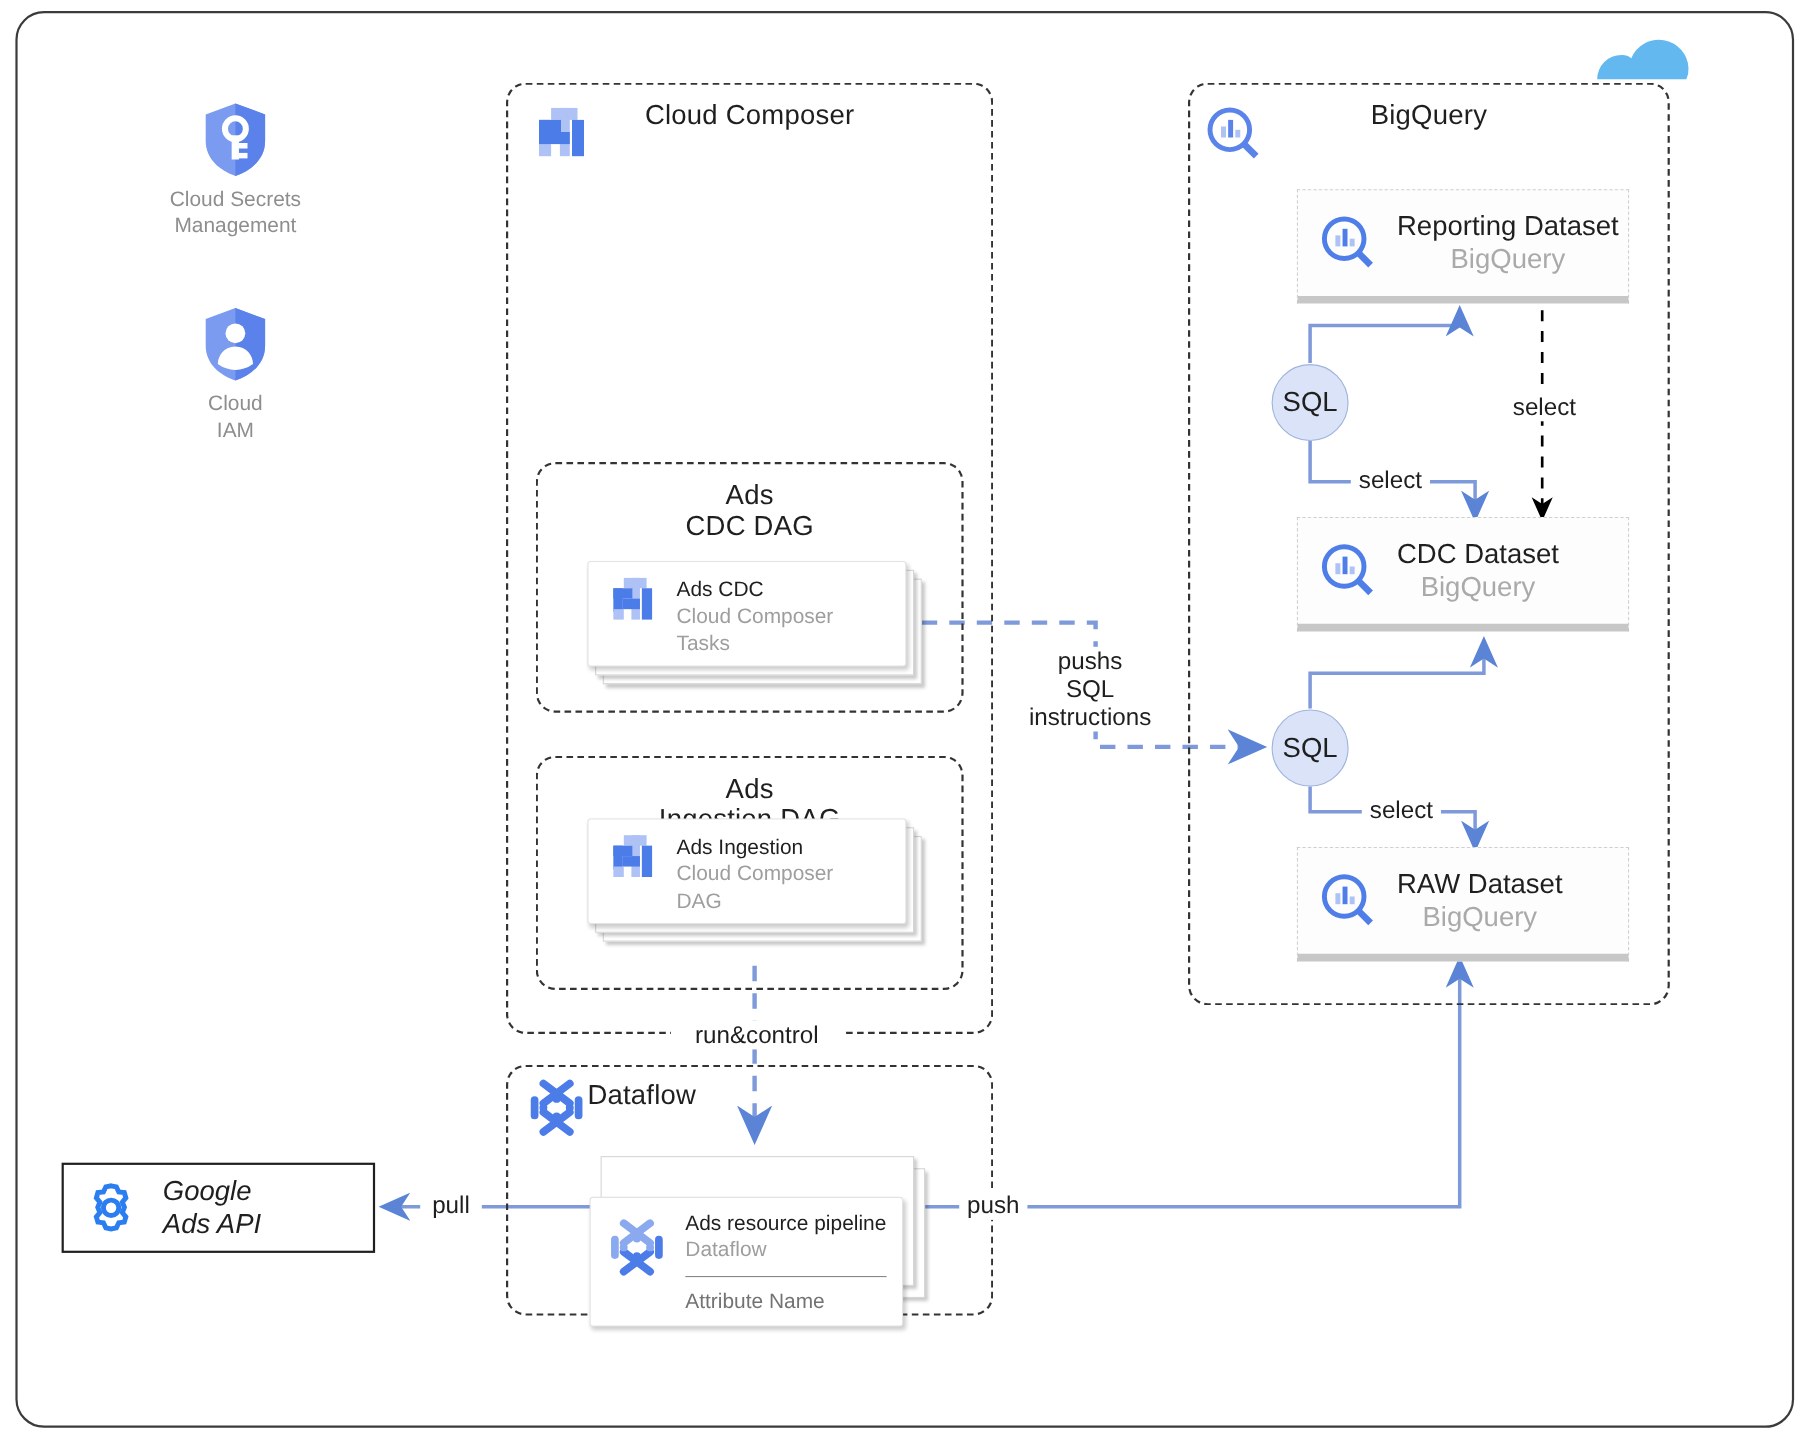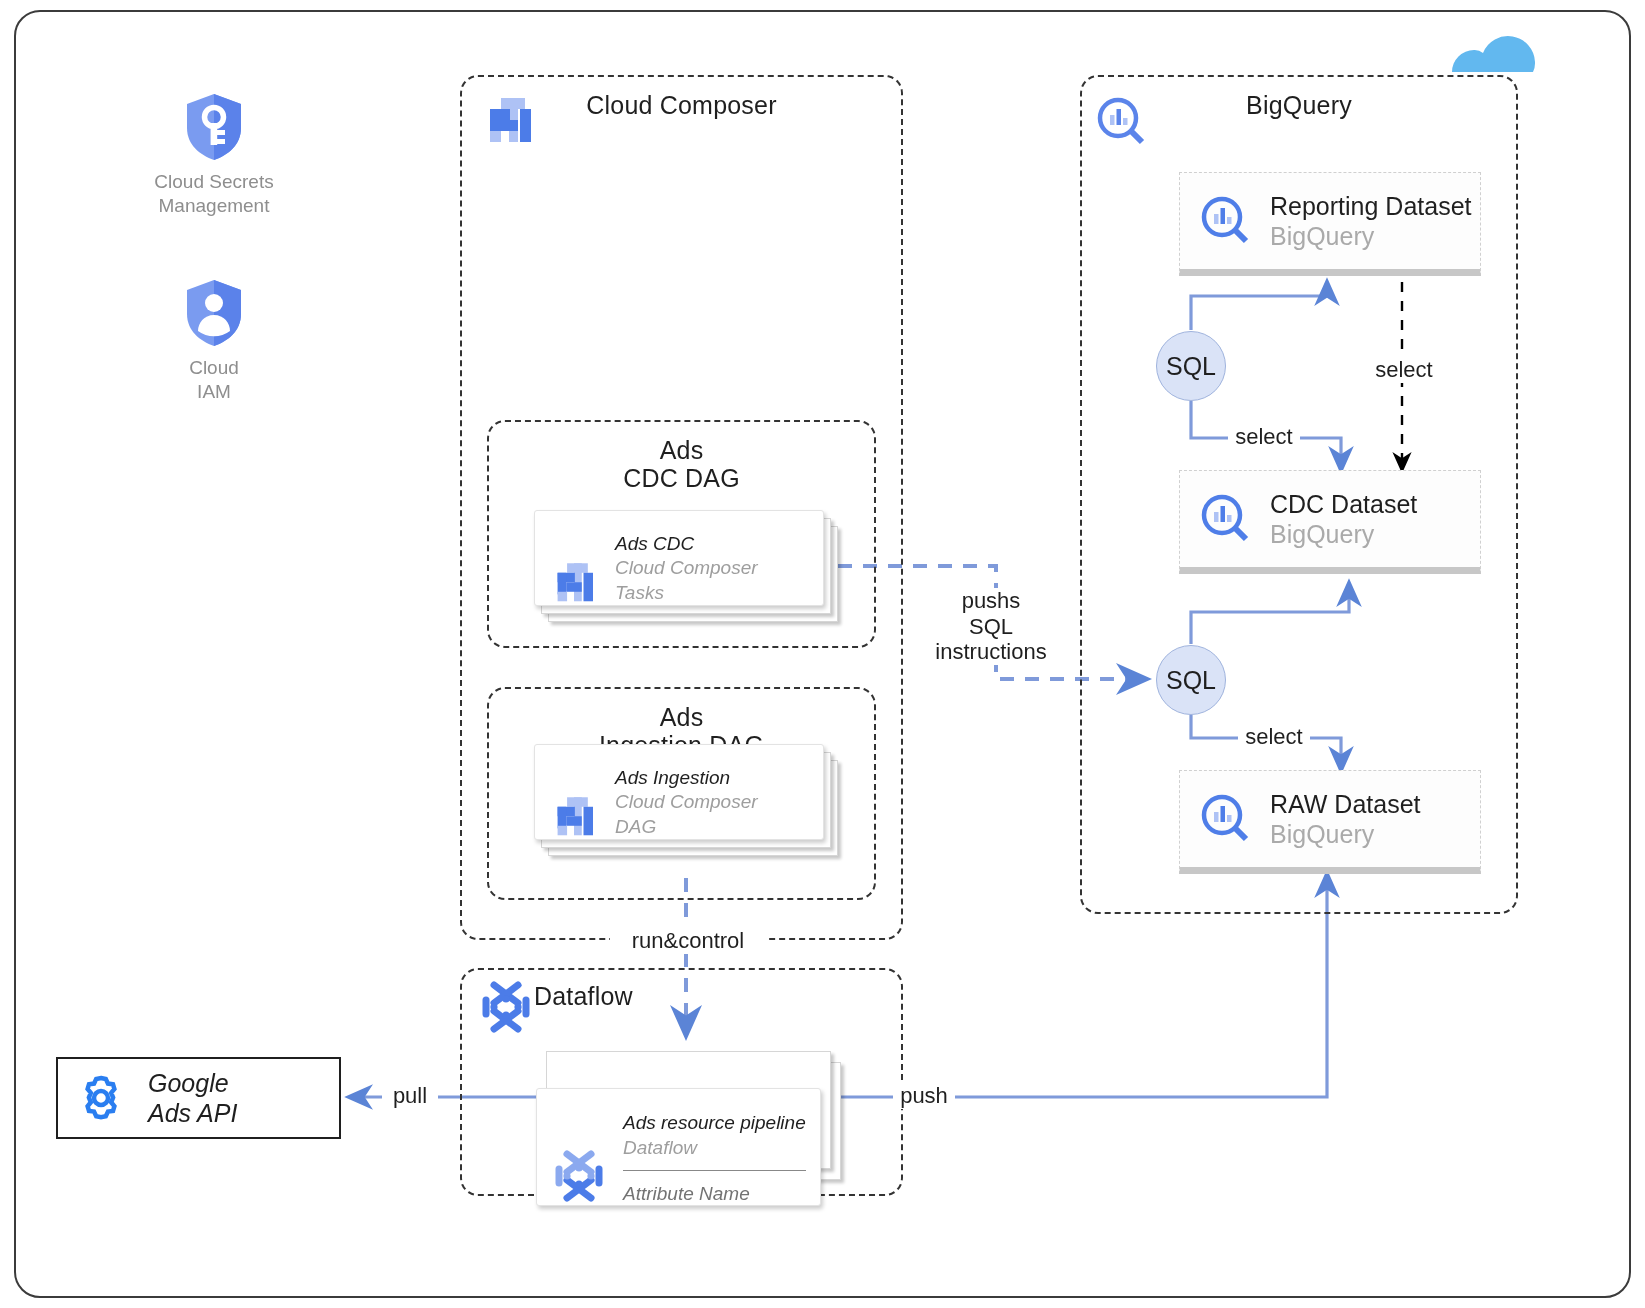--- a/index.html
+++ b/index.html
@@ -33,34 +33,34 @@
   .stackcard{ position:absolute; }
   .stackcard .sh3,.stackcard .sh2{
     position:absolute; background:#ffffff;
     border:1px solid #d6d6d6;
     box-shadow:3px 3px 3px rgba(0,0,0,.22);
   }
   .stackcard .front{
     position:absolute; left:0; top:0; background:#ffffff;
     border:1px solid #e3e3e3; border-radius:3px;
     box-shadow:2px 3px 4px rgba(0,0,0,.20);
-    display:flex; align-items:flex-end;font-style:italic;
+    display:flex; align-items:flex-start;
   }
   .card-ico{ flex:0 0 auto; }
   .card-txt{ display:flex; flex-direction:column; }
   .card-title{ font-size:19px; color:#1f1f1f; line-height:1.28; }
   .card-sub{ font-size:19px; color:#9e9e9e; line-height:1.28; }
   .card-rule{ height:1px; background:#888; margin:10px 0 12px 0; }
   .card-attr{ font-size:19px; color:#737373; }
 
   
   .dscard{ position:absolute; background:#fdfdfd;
     border:1px dashed #d0d0d0; border-bottom:7px solid #c7c7c7;
     display:flex; align-items:center; }
-  .ds-txt{ display:flex; flex-direction:column; }
+  .ds-txt{ display:flex; flex-direction:column;align-items:center; }
   .ds-title{ font-size:25px; color:#1f1f1f; line-height:1.2; }
   .ds-sub{ font-size:25px; color:#aaaaaa; line-height:1.2; }
 
   
   .solidbox{ position:absolute; background:#fff; border:2px solid #1f1f1f;
     display:flex; align-items:center; }
   .sb-txt{ font-size:25px; color:#1f1f1f; line-height:1.22; white-space:pre-line;}
 
   
   .svc{ position:absolute; text-align:center; }
@@ -343,15 +343,15 @@
   </div>
 
   <div class="elabel" style="left:1368px; top:357px; width:72px;">select</div>
   <div class="elabel" style="left:1228px; top:424px; width:72px;">select</div>
   <div class="elabel" style="left:1238px; top:724px; width:72px;">select</div>
   <div class="elabel" style="left:906px; top:588px; width:170px;">pushs
 SQL
 instructions</div>
   <div class="elabel" style="left:610px; top:928px; width:156px;">run&amp;control</div>
   <div class="elabel" style="left:382px; top:1083px; width:56px;">pull</div>
-  <div class="elabel" style="left:893px; top:1083px; width:62px;">push</div>
+  <div class="elabel" style="left:872px; top:1083px; width:62px;">push</div>
 
 </div>
 
 </body></html>

